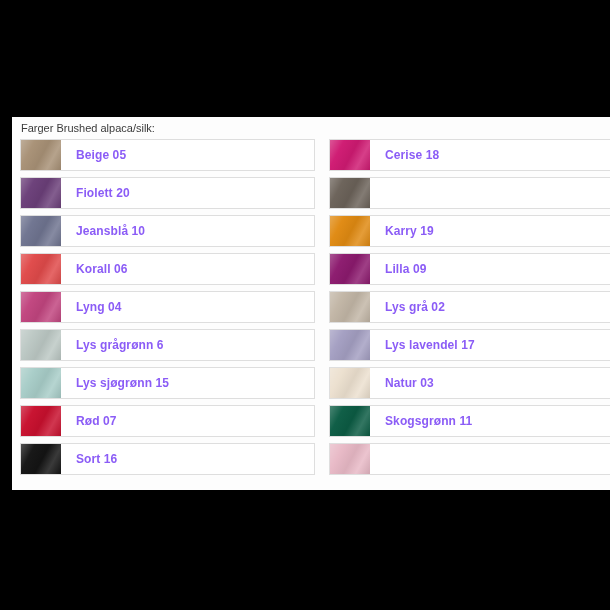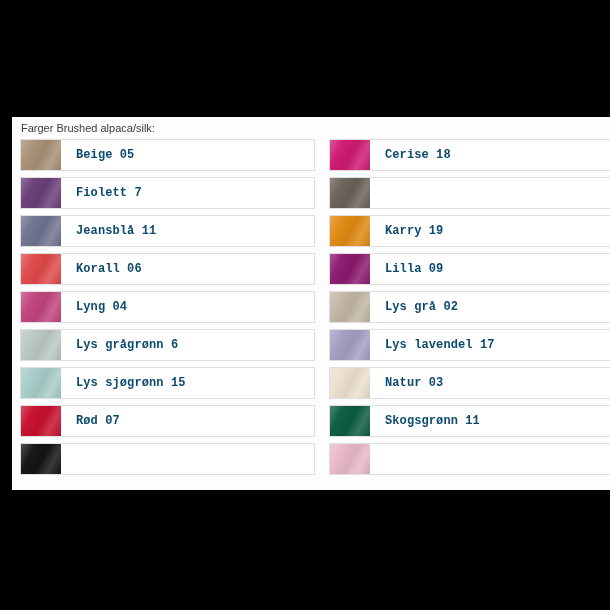--- a/index.html
+++ b/index.html
@@ -99,24 +99,24 @@
       linear-gradient(118deg, rgba(255,255,255,0.26) 0%, rgba(255,255,255,0.02) 26%, rgba(0,0,0,0.06) 52%, rgba(255,255,255,0.16) 74%, rgba(0,0,0,0.10) 100%);
     pointer-events: none;
   }
   .swatch-label {
     flex: 1 1 auto;
     display: flex;
     align-items: center;
     padding-left: 15px;
     font-size: 12px;
     font-weight: bold;
-    color: #0c4a6e;
+    color: #8b5cf6;
     letter-spacing: 0.1px;
     white-space: nowrap;
-    font-family: Liberation Mono, monospace;
+    font-family: Liberation Sans, sans-serif;
   }
 </style>
 </head>
 <body>
 
 <div id="stage">
 
   <div class="bar bar-top"></div>
 
   <div id="panel">
@@ -127,26 +127,26 @@
 
       <div class="column column-left">
 
         <div class="swatch-row">
           <span class="swatch-chip" style="background-color:#a89176"></span>
           <span class="swatch-label">Beige 05</span>
         </div>
 
         <div class="swatch-row">
           <span class="swatch-chip" style="background-color:#6b3f79"></span>
-          <span class="swatch-label">Fiolett 7</span>
+          <span class="swatch-label">Fiolett 20</span>
         </div>
 
         <div class="swatch-row">
           <span class="swatch-chip" style="background-color:#6f7490"></span>
-          <span class="swatch-label">Jeansblå 11</span>
+          <span class="swatch-label">Jeansblå 10</span>
         </div>
 
         <div class="swatch-row">
           <span class="swatch-chip" style="background-color:#e04a4a"></span>
           <span class="swatch-label">Korall 06</span>
         </div>
 
         <div class="swatch-row">
           <span class="swatch-chip" style="background-color:#c1457f"></span>
           <span class="swatch-label">Lyng 04</span>
@@ -162,20 +162,21 @@
           <span class="swatch-label">Lys sjøgrønn 15</span>
         </div>
 
         <div class="swatch-row">
           <span class="swatch-chip" style="background-color:#c8102e"></span>
           <span class="swatch-label">Rød 07</span>
         </div>
 
         <div class="swatch-row">
           <span class="swatch-chip" style="background-color:#141414"></span>
+          <span class="swatch-label">Sort 16</span>
         </div>
 
       </div>
 
       <div class="column column-right">
 
         <div class="swatch-row">
           <span class="swatch-chip" style="background-color:#cf1a72"></span>
           <span class="swatch-label">Cerise 18</span>
         </div>

